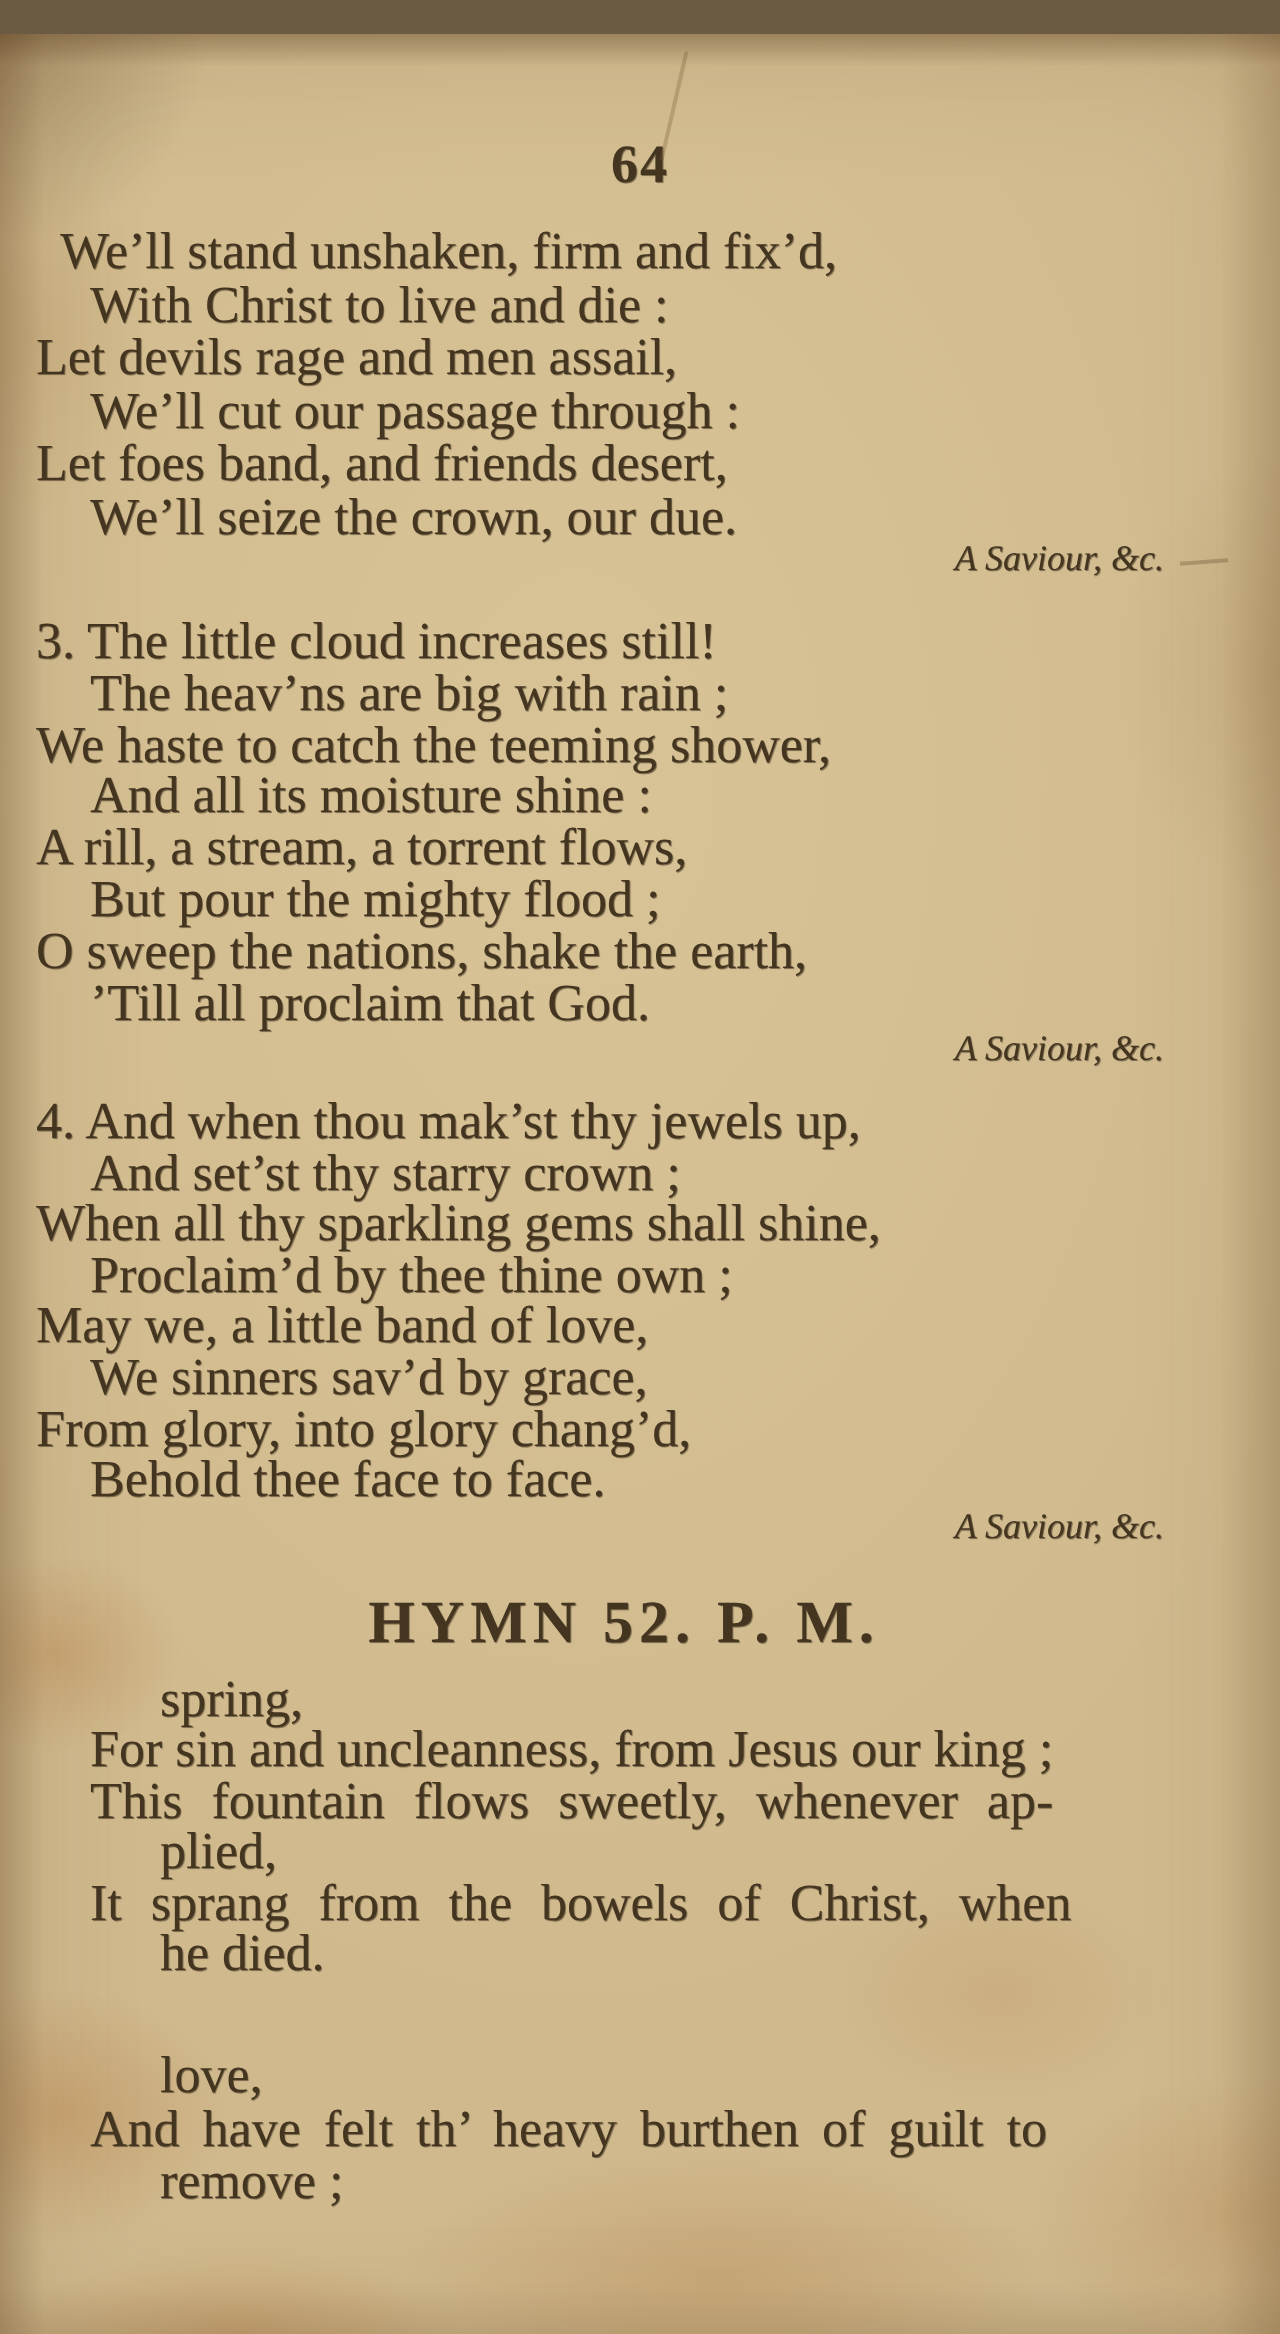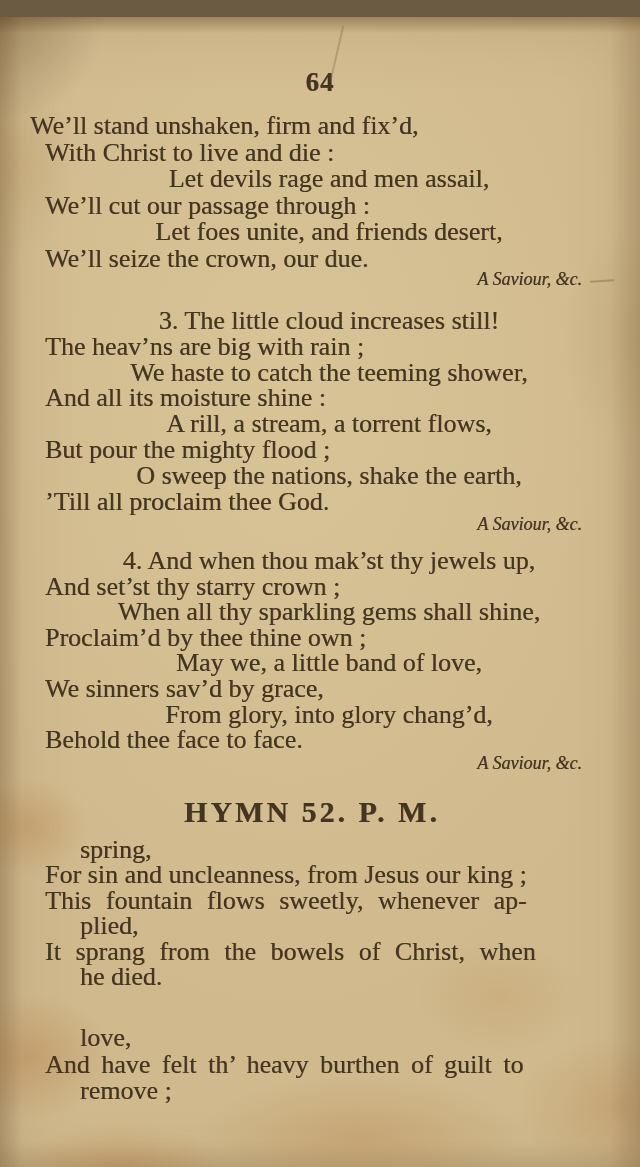--- a/index.html
+++ b/index.html
@@ -46,21 +46,21 @@
     text-align:right; font-style:italic; font-size:18px;
   }
   .rA { top:252px; }
   .rB { top:497px; }
   .rC { top:736px; }
   .hymn-title {
     position:absolute; top:778px; left:0; right:16px;
     text-align:center; font-size:30px; font-weight:bold; letter-spacing:3px;
   }
   
-  .i0 { margin-left:0px;text-align:center; }
+  .i0 { margin-left:0px; }
   .iF { margin-left:12px; }
   .i1 { margin-left:27px; }
   .ib { margin-left:27px; }
   .ih { margin-left:62px; }
   
   .w1 { word-spacing:3px; }
   .w2 { word-spacing:8px; }
   .w3 { word-spacing:5px; }
   .scratch {
     position:absolute; left:336px; top:8px; width:2px; height:56px;
@@ -76,34 +76,34 @@
 
 <div class="page">
 
   <div class="pageno txt">64</div>
 
   <div class="stanza sA txt">
     <div class="line iF">We’ll stand unshaken, firm and fix’d,</div>
     <div class="line i1">With Christ to live and die :</div>
     <div class="line i0">Let devils rage and men assail,</div>
     <div class="line i1">We’ll cut our passage through :</div>
-    <div class="line i0">Let foes unite, and friends desert,</div>
+    <div class="line i0">Let foes band, and friends desert,</div>
     <div class="line i1">We’ll seize the crown, our due.</div>
   </div>
   <div class="refrain rA txt">A Saviour, &amp;c.</div>
 
   <div class="stanza sB txt">
     <div class="line i0">3. The little cloud increases still!</div>
     <div class="line i1">The heav’ns are big with rain ;</div>
     <div class="line i0">We haste to catch the teeming shower,</div>
     <div class="line i1">And all its moisture shine :</div>
     <div class="line i0">A rill, a stream, a torrent flows,</div>
     <div class="line i1">But pour the mighty flood ;</div>
     <div class="line i0">O sweep the nations, shake the earth,</div>
-    <div class="line i1">’Till all proclaim thee God.</div>
+    <div class="line i1">’Till all proclaim that God.</div>
   </div>
   <div class="refrain rB txt">A Saviour, &amp;c.</div>
 
   <div class="stanza sC txt">
     <div class="line i0">4. And when thou mak’st thy jewels up,</div>
     <div class="line i1">And set’st thy starry crown ;</div>
     <div class="line i0">When all thy sparkling gems shall shine,</div>
     <div class="line i1">Proclaim’d by thee thine own ;</div>
     <div class="line i0">May we, a little band of love,</div>
     <div class="line i1">We sinners sav’d by grace,</div>

